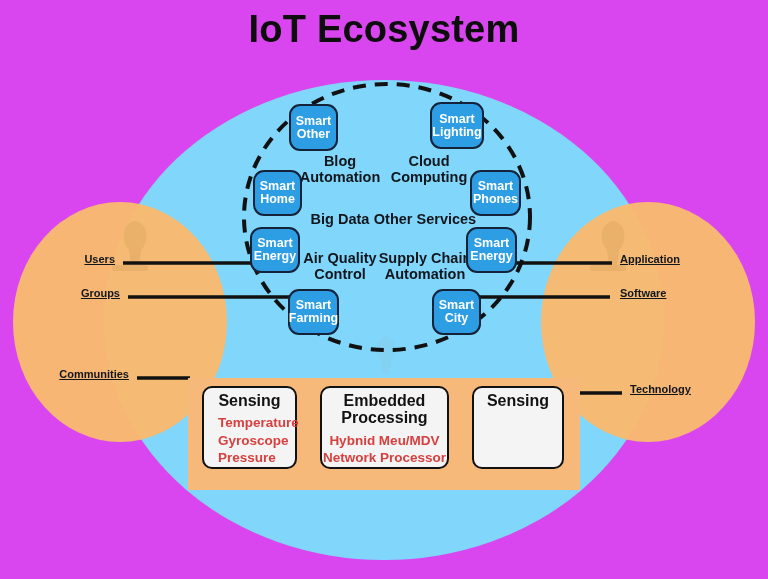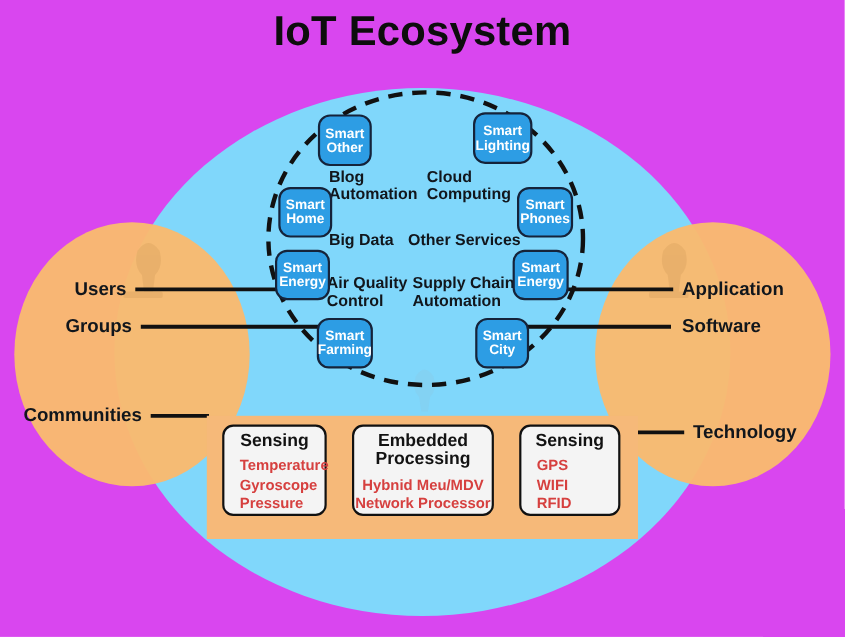--- a/index.html
+++ b/index.html
@@ -59,33 +59,35 @@
     z-index: 6;
   }
   .node span { display: block; white-space: nowrap; }
 
   
   .inner-label {
     position: absolute;
     font-size: 14.5px;
     font-weight: bold;
     color: #11161c;
+    text-align: center;
     line-height: 1.08;
     z-index: 5;
     white-space: nowrap;
   }
 
   
   .side-label {
     position: absolute;
-    font-size: 17px;
+    font-size: 11px;
     font-weight: bold;
     color: #11161c;
     white-space: nowrap;
     z-index: 7;
+    text-decoration: underline;
   }
   .side-label.right { text-align: left; }
   .side-label.left  { text-align: right; }
 
   
   #bottom-band {
     position: absolute;
     left: 188px;
     top: 378px;
     width: 392px;
@@ -268,20 +270,15 @@
     <div class="card-list">
       <span>Hybnid Meu/MDV</span>
       <span>Network Processor</span>
     </div>
   </div>
 
   <div class="tech-card left-list" style="left:472px; top:386px; width:92px; height:83px;">
     <div class="card-title">
       <div>Sensing</div>
     </div>
-    <div class="card-list">
-      <span>GPS</span>
-      <span>WIFI</span>
-      <span>RFID</span>
-    </div>
   </div>
 
 </div>
 
 </body></html>

